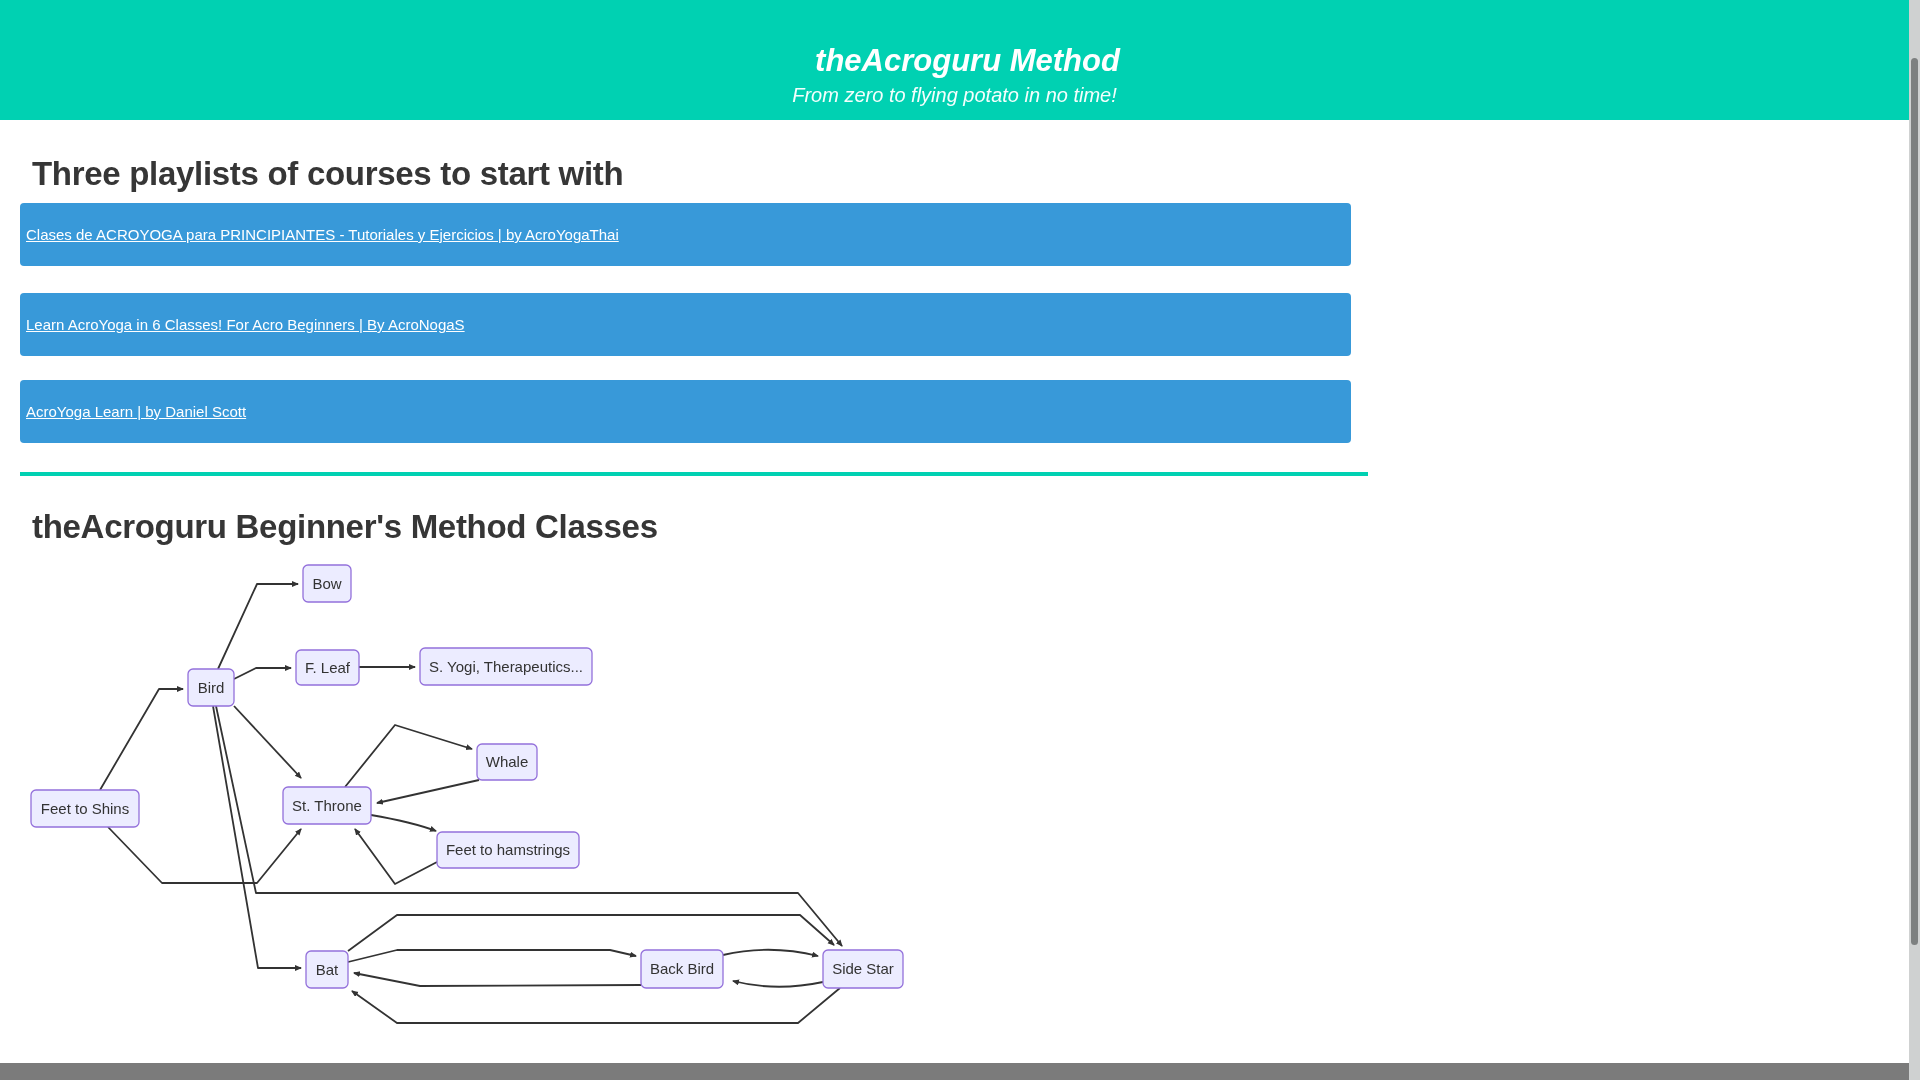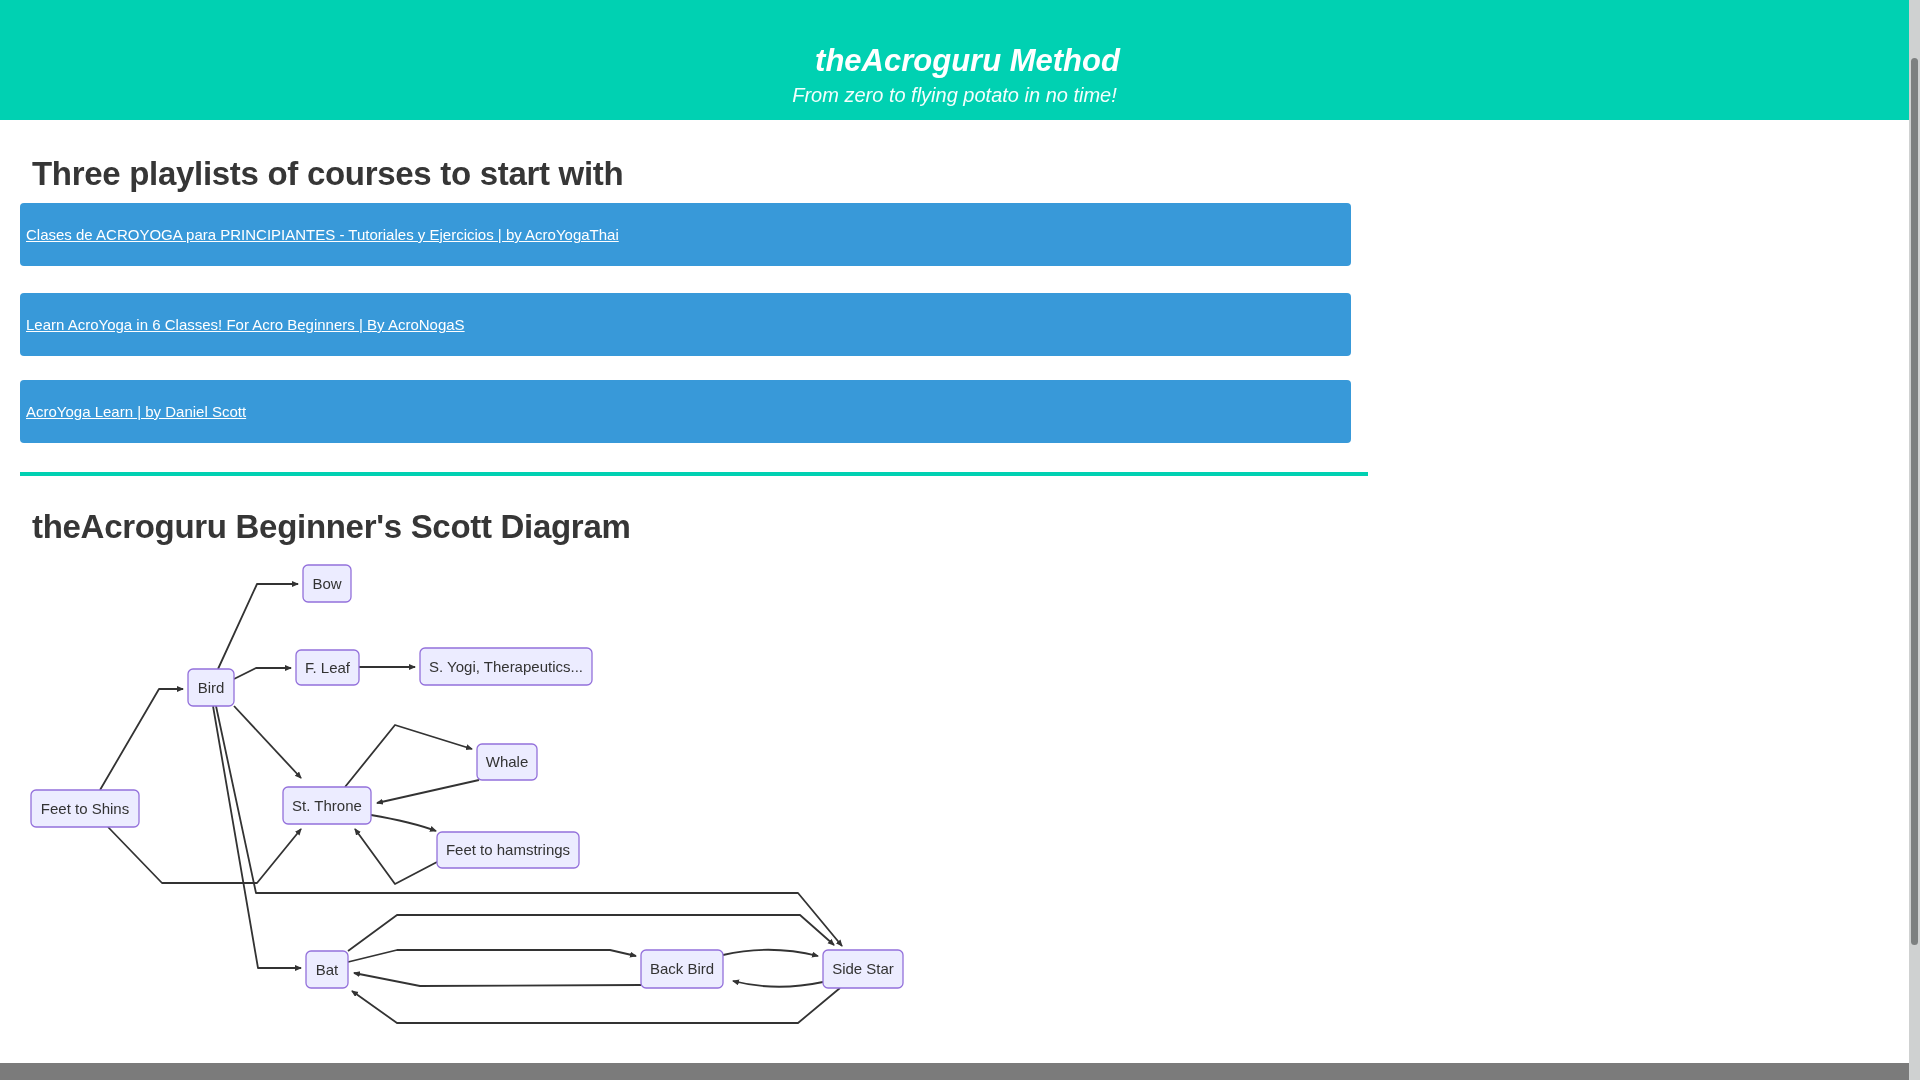--- a/index.html
+++ b/index.html
@@ -87,21 +87,21 @@
   </div>
   <div class="banner" id="banner-1">
     <a>Learn AcroYoga in 6 Classes! For Acro Beginners | By AcroNogaS</a>
   </div>
   <div class="banner" id="banner-2">
     <a>AcroYoga Learn | by Daniel Scott</a>
   </div>
 
   <hr class="divider">
 
-  <h1 class="section-heading" id="h-diagram">theAcroguru Beginner's Scott Diagram</h1>
+  <h1 class="section-heading" id="h-diagram">theAcroguru Beginner's Method Classes</h1>
 
   <svg id="diagram" width="940" height="500" viewBox="0 550 940 500">
     <defs>
       <marker id="arrow" markerWidth="8" markerHeight="8" refX="6" refY="3" orient="auto" markerUnits="userSpaceOnUse">
         <path d="M0,0 L7,3 L0,6 Z" fill="#333333"></path>
       </marker>
     </defs>
     <g id="edge-layer">
         <path d="M100,790 L159,689 L183,689" class="edge" marker-end="url(#arrow)"></path>
         <path d="M218,669 L257,584 L298,584" class="edge" marker-end="url(#arrow)"></path>

